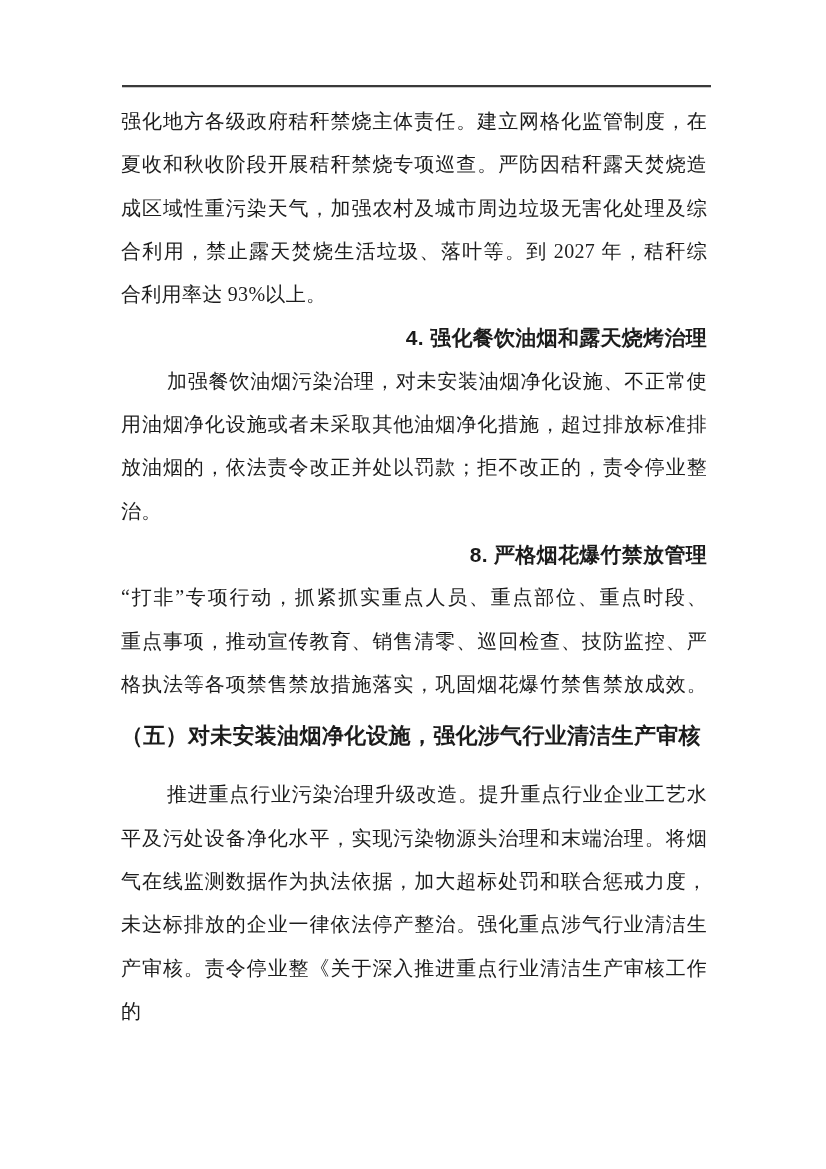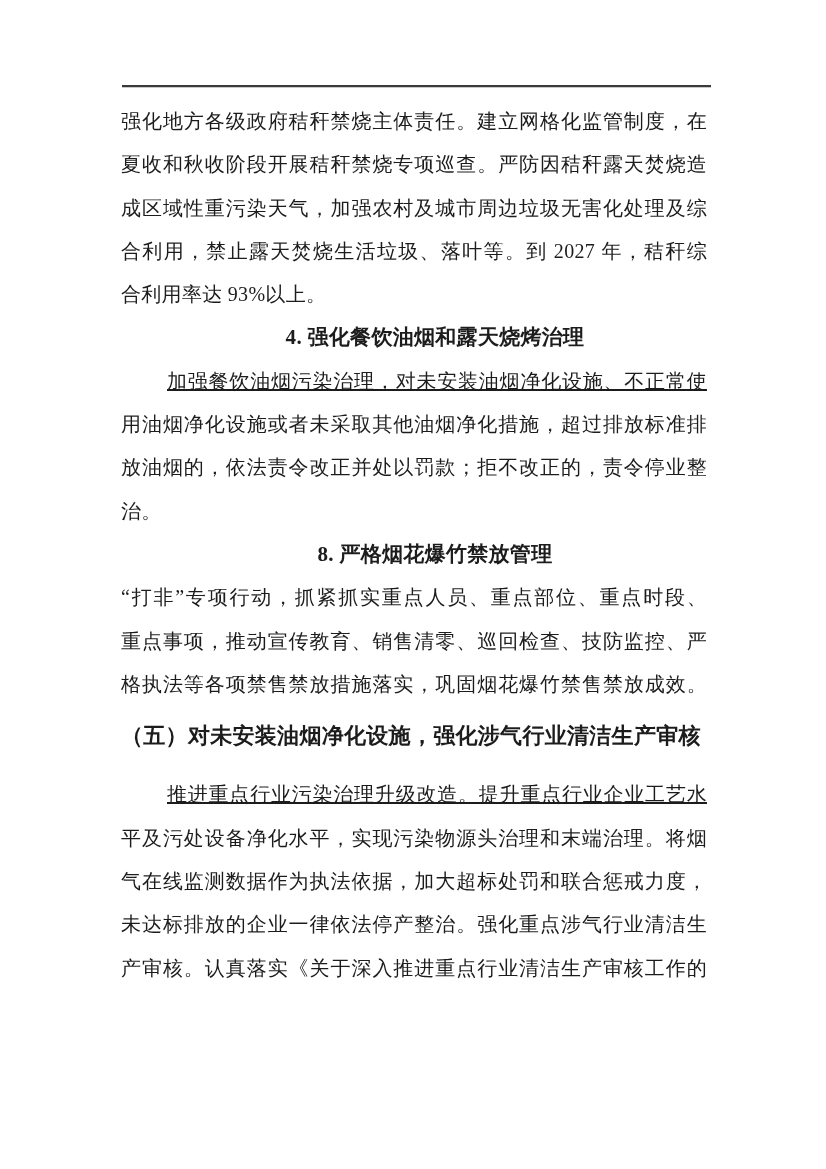--- a/index.html
+++ b/index.html
@@ -29,26 +29,26 @@
     font-size:20px;
     letter-spacing:0.3px;
     white-space:pre-wrap;
   }
   .j{
     text-align:justify;
     text-align-last:justify;
     text-justify:inter-character;
   }
   .left{text-align:left;}
-  .ind{text-indent:46px;text-decoration:underline;}
+  .ind{text-indent:46px;}
   .h2{
-    font-family:Liberation Serif, serif;
+    font-family:Liberation Sans, sans-serif;
     font-weight:700;
     font-size:21px;
-    text-align:center;
+    text-align:right;
     text-indent:42px;
   }
   .h1{
     font-family:"Liberation Sans","DejaVu Sans",sans-serif;
     font-weight:700;
     font-size:22px;
     text-align:left;
     text-indent:0;
     margin-top:8px;
     margin-bottom:16px;
@@ -83,17 +83,17 @@
     <div class="ln left">治。</div>
     <div class="ln h2">8. 严格烟花爆竹禁放管理</div>
     <div class="ln j">“打非”专项行动，抓紧抓实重点人员、重点部位、重点时段、</div>
     <div class="ln j">重点事项，推动宣传教育、销售清零、巡回检查、技防监控、严</div>
     <div class="ln j">格执法等各项禁售禁放措施落实，巩固烟花爆竹禁售禁放成效。</div>
     <div class="ln h1">（五）对未安装油烟净化设施，强化涉气行业清洁生产审核</div>
     <div class="ln j ind">推进重点行业污染治理升级改造。提升重点行业企业工艺水</div>
     <div class="ln j">平及污处设备净化水平，实现污染物源头治理和末端治理。将烟</div>
     <div class="ln j">气在线监测数据作为执法依据，加大超标处罚和联合惩戒力度，</div>
     <div class="ln j">未达标排放的企业一律依法停产整治。强化重点涉气行业清洁生</div>
-    <div class="ln j">产审核。认真落实《关于深入推进重点行业清洁生产审核工作的</div>
+    <div class="ln j">产审核。责令停业整《关于深入推进重点行业清洁生产审核工作的</div>
   </div>
 
 
 </div>
 
 </body></html>

